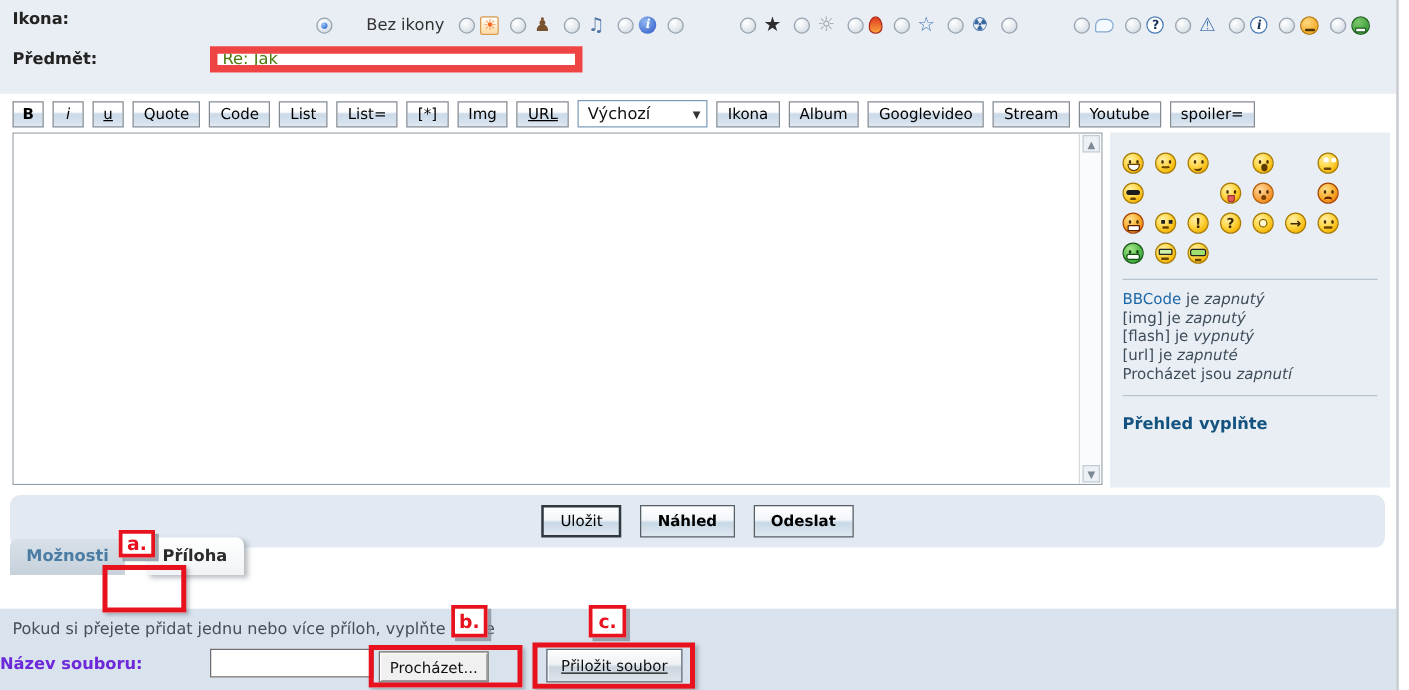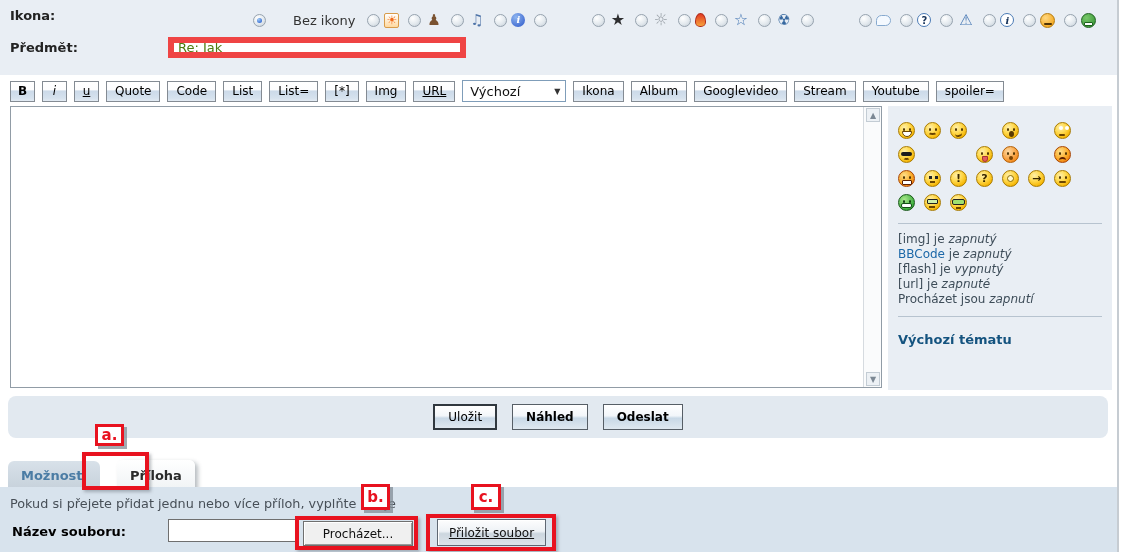--- a/index.html
+++ b/index.html
@@ -110,33 +110,33 @@
 
   
   #action-band{position:absolute;left:8px;top:396px;width:1100px;height:42px;background:#e2e9f0;border-radius:8px;
         display:flex;align-items:center;justify-content:center;gap:15px;}
   .abtn{height:26px;padding:0 13px;border:1px solid #565e66;cursor:pointer;color:#000;
         background:linear-gradient(#ffffff,#f2f6fa 45%,#c8d8e6 55%,#dfe8f0);font:12px "DejaVu Sans",sans-serif;}
   .abtn.default{border:2px solid #30383f;}
   .abtn.bold{font-weight:bold;}
 
   
-  #tabs{position:absolute;left:8px;top:460px;display:flex;gap:17px;align-items:flex-end;}
+  #tabs{position:absolute;left:8px;top:430px;display:flex;gap:17px;align-items:flex-end;}
   .tab{height:29px;padding:0 13px;display:flex;align-items:center;font:bold 13px "DejaVu Sans",sans-serif;
        border-radius:6px 6px 0 0;cursor:pointer;}
   .tab.inactive{background:linear-gradient(#d8e1e9,#c6d1db);color:#4b7ca4;}
   .tab.active{background:linear-gradient(#ffffff,#f0f3f5);color:#2b2b2b;height:30px;box-shadow:3px 2px 4px rgba(100,110,120,.45);}
 
   
   #attach-section{position:absolute;left:0;top:487px;width:1117px;height:65px;background:#d8e3ed;}
   #attach-hint{position:absolute;left:10px;top:9px;font:12.8px "DejaVu Sans",sans-serif;color:#474f57;}
-  #filename-label{position:absolute;left:12px;top:37px;font:bold 13px "DejaVu Sans",sans-serif;color:#000000;}
+  #filename-label{position:absolute;left:0;top:37px;font:bold 13px "DejaVu Sans",sans-serif;color:#6d28d9;}
   #file-input{position:absolute;left:168px;top:32px;width:131px;height:23px;border:1px solid #6f6f6f;background:#fff;
         box-sizing:border-box;font:12px "DejaVu Sans",sans-serif;padding:2px 4px;}
-  #browse-button{position:absolute;left:303px;top:34px;width:110px;height:25px;background:#f0f0f0;border:1px solid #6f6f6f;
+  #browse-button{position:absolute;left:303px;top:34px;width:88px;height:25px;background:#f0f0f0;border:1px solid #6f6f6f;
         box-shadow:inset 1px 1px 0 #fff,inset -1px -1px 0 #9a9a9a;font:12px "DejaVu Sans",sans-serif;color:#111;cursor:pointer;}
   #attach-button{position:absolute;left:437px;top:32px;width:109px;height:27px;border:1px solid #5f6772;cursor:pointer;
         background:linear-gradient(#fdfdfd,#eef2f6 45%,#ccd6df 55%,#dde4ea);box-shadow:inset 1px 1px 0 #fff;
         font:12px "DejaVu Sans",sans-serif;color:#111;text-decoration:underline;}
 
   
   .ann-box{position:absolute;border:4px solid #e8121f;box-shadow:2px 2px 3px rgba(60,70,80,.35);z-index:20;pointer-events:none;}
   #ann-box-a{left:82px;top:452px;width:59px;height:30px;}
   #ann-box-b{left:295px;top:516px;width:115px;height:26px;}
   #ann-box-c{left:426px;top:514px;width:122px;height:29px;}
@@ -291,28 +291,28 @@
         <span class="sm f-green bg-green"></span>
         <span class="sm f-geek"></span>
         <span class="sm f-ugeek"></span>
         <span class="smcell"></span>
         <span class="smcell"></span>
         <span class="smcell"></span>
         <span class="smcell"></span>
       </div>
     <hr class="sep">
     <div id="bbcode-status">
+        <div class="statline"><span class="slink">BBCode</span> je <i class="state">zapnutý</i></div>
         <div class="statline"><span>[img]</span> je <i class="state">zapnutý</i></div>
-        <div class="statline"><span class="slink">BBCode</span> je <i class="state">zapnutý</i></div>
         <div class="statline"><span>[flash]</span> je <i class="state">vypnutý</i></div>
         <div class="statline"><span>[url]</span> je <i class="state">zapnuté</i></div>
         <div class="statline"><span>Procházet</span> jsou <i class="state">zapnutí</i></div>
       </div>
     <hr class="sep">
-    <div id="topic-review">Výchozí tématu</div>
+    <div id="topic-review">Přehled vyplňte</div>
   </div>
 
   <div id="action-band">
     <button class="abtn default">Uložit</button>
     <button class="abtn bold">Náhled</button>
     <button class="abtn bold">Odeslat</button>
   </div>
 
   <div id="tabs">
       <div class="tab inactive">Možnosti</div>

